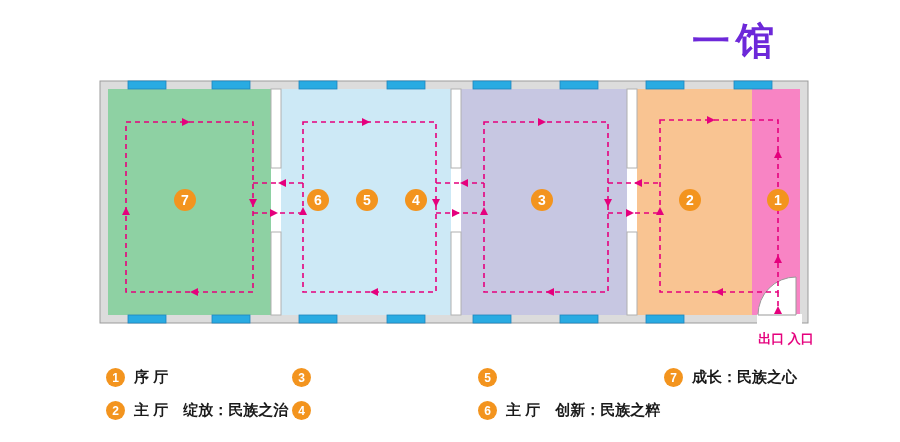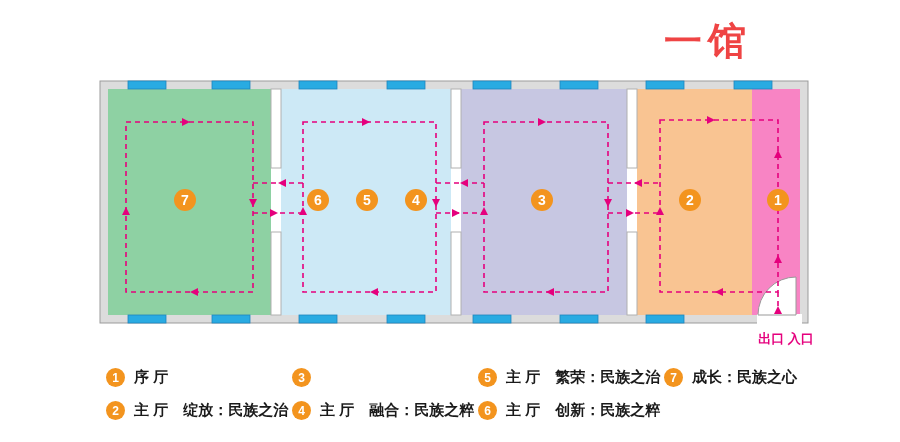--- a/index.html
+++ b/index.html
@@ -1,22 +1,22 @@
 <!DOCTYPE html>
 <html><head>
 <meta charset="utf-8">
 <style>
   html,body{margin:0;padding:0;}
   body{
     width:900px;height:442px;position:relative;background:#ffffff;
     font-family:"Liberation Sans","DejaVu Sans",sans-serif;overflow:hidden;
   }
   .title{
-    position:absolute;left:664px;top:16px;font-size:38px;font-weight:bold;
-    color:#ef4444;letter-spacing:6px;white-space:nowrap;
+    position:absolute;left:692px;top:16px;font-size:38px;font-weight:bold;
+    color:#6d28d9;letter-spacing:6px;white-space:nowrap;
   }
   svg{position:absolute;left:0;top:0;}
   .legend{
     position:absolute;left:106px;top:361px;
     display:grid;grid-auto-flow:column;
     grid-template-rows:repeat(2,33px);
     grid-template-columns:186px 186px 186px auto;
     align-items:center;
   }
   .legend-item{display:flex;align-items:center;gap:9px;font-size:15px;font-weight:bold;color:#1a1a1a;white-space:nowrap;}
@@ -160,25 +160,23 @@
   </div>
   <div class="legend-item">
     <span class="badge">2</span>
     <span>主 厅　绽放：民族之治</span>
   </div>
   <div class="legend-item">
     <span class="badge">3</span>
   </div>
   <div class="legend-item">
     <span class="badge">4</span>
-    <span>主 厅　融合：民族之粹</span>
   </div>
   <div class="legend-item">
     <span class="badge">5</span>
-    <span>主 厅　繁荣：民族之治</span>
   </div>
   <div class="legend-item">
     <span class="badge">6</span>
     <span>主 厅　创新：民族之粹</span>
   </div>
   <div class="legend-item">
     <span class="badge">7</span>
     <span>成长：民族之心</span>
   </div>
 </div>

